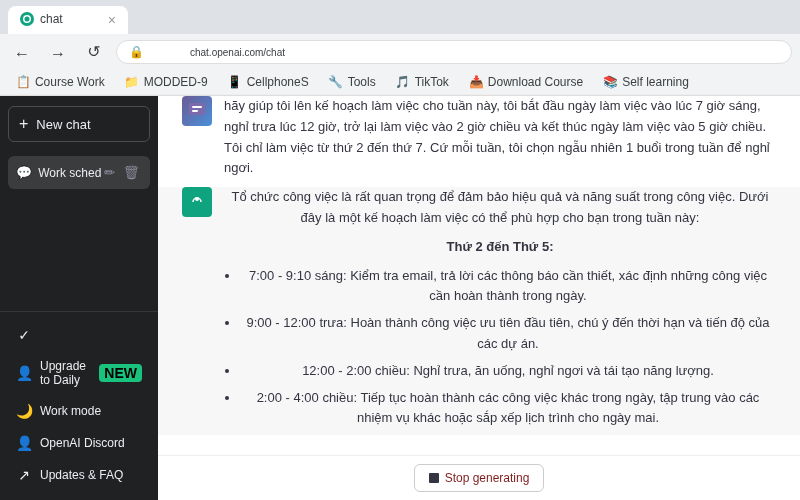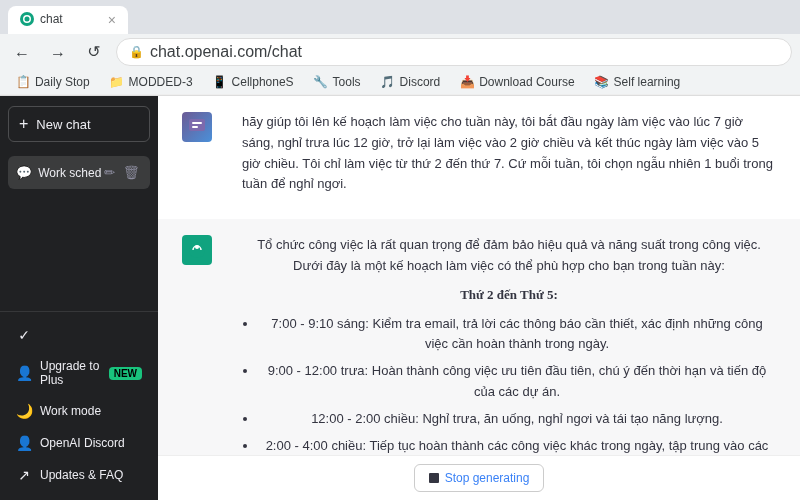--- a/index.html
+++ b/index.html
@@ -13,21 +13,21 @@
     .tab-favicon { width: 14px; height: 14px; background: #10a37f; border-radius: 50%; flex-shrink: 0; display: flex; align-items: center; justify-content: center; }
     .tab-favicon svg { width: 10px; height: 10px; }
     .tab-title { white-space: nowrap; overflow: hidden; text-overflow: ellipsis; flex: 1; }
     .tab-close { color: #999; font-size: 14px; cursor: pointer; }
 
     .nav-bar { display: flex; align-items: center; padding: 4px 8px; gap: 8px; background: #f1f3f4; }
     .nav-btn { background: none; border: none; color: #3c4043; cursor: pointer; padding: 4px; border-radius: 50%; font-size: 16px; line-height: 1; width: 28px; height: 28px; display: flex; align-items: center; justify-content: center; }
     .nav-btn:disabled { color: #bbb; cursor: default; }
     .address-bar { flex: 1; background: #fff; border: 1px solid #ddd; border-radius: 20px; padding: 4px 12px; font-size: 13px; color: #3c4043; display: flex; align-items: center; gap: 6px; }
     .address-lock { color: #5f6368; font-size: 12px; }
-    .address-text { flex: 1; font-size: 16px; }
+    .address-text { flex: 1; font-size: 10px; margin-left: 40px; }
 
     .bookmarks-bar { display: flex; align-items: center; padding: 3px 8px; gap: 4px; border-bottom: 1px solid #eee; background: #f1f3f4; overflow: hidden; }
     .bookmark-item { display: flex; align-items: center; gap: 4px; padding: 2px 8px; border-radius: 4px; font-size: 12px; color: #3c4043; cursor: pointer; white-space: nowrap; }
 
     
     .app-container { display: flex; flex: 1; overflow: hidden; }
 
     
     .sidebar { width: 158px; background: #202123; color: #ececf1; display: flex; flex-direction: column; flex-shrink: 0; overflow: hidden; }
     .sidebar-header { padding: 10px 8px; }
@@ -39,38 +39,38 @@
     .conversation-item.active { background: rgba(255,255,255,0.12); }
     .conv-text { flex: 1; overflow: hidden; text-overflow: ellipsis; white-space: nowrap; display: flex; align-items: center; gap: 6px; }
     .conv-icon { font-size: 13px; flex-shrink: 0; }
     .conv-actions { display: flex; gap: 4px; color: #8e8ea0; font-size: 12px; }
     .conv-action-btn { background: none; border: none; color: #8e8ea0; cursor: pointer; padding: 2px; }
 
     .sidebar-footer { padding: 8px; border-top: 1px solid rgba(255,255,255,0.1); }
     .sidebar-footer-item { display: flex; align-items: center; gap: 8px; padding: 7px 8px; border-radius: 6px; cursor: pointer; font-size: 12px; color: #ececf1; margin-bottom: 2px; }
     .footer-icon { font-size: 14px; width: 16px; text-align: center; }
     .check-icon { color: #ececf1; font-size: 14px; }
-    .new-badge { background: #19c37d; color: #000; font-size: 10px; font-weight: bold; padding: 1px 5px; border-radius: 4px; margin-left: auto; }
+    .new-badge { background: #19c37d; color: #000; font-size: 14px; font-weight: bold; padding: 1px 5px; border-radius: 4px; margin-left: auto; }
 
     
     .main-content { flex: 1; display: flex; flex-direction: column; overflow: hidden; background: #fff; }
     .chat-messages { flex: 1; overflow-y: auto; padding: 0; }
-    .message { padding: 16px 24px; display: flex; gap: 30px; }
+    .message { padding: 0 24px; display: flex; gap: 12px; }
     .message.user-msg { background: #fff; }
     .message.assistant-msg { background: #f7f7f8; text-align: center; }
     .avatar { width: 30px; height: 30px; border-radius: 4px; flex-shrink: 0; display: flex; align-items: center; justify-content: center; font-size: 12px; font-weight: bold; overflow: hidden; }
     .avatar.assistant-avatar { background: #10a37f; color: white; }
     .message-content { flex: 1; font-size: 13px; line-height: 1.6; color: #343541; }
     .message-content p { margin-bottom: 8px; }
-    .message-content strong { font-weight: 700; font-family: Liberation Serif, serif; }
+    .message-content strong { font-weight: 700; }
     .message-content ul { padding-left: 16px; margin: 6px 0; }
     .message-content li { margin-bottom: 6px; }
 
     .stop-bar { display: flex; justify-content: center; padding: 8px; background: #fff; border-top: 1px solid #eee; flex-shrink: 0; }
-    .stop-btn { display: flex; align-items: center; gap: 6px; padding: 6px 14px; border: 1px solid #ccc; border-radius: 6px; background: #fff; cursor: pointer; font-size: 12px; color: #3b82f6; }
+    .stop-btn { display: flex; align-items: center; gap: 6px; padding: 6px 14px; border: 1px solid #ccc; border-radius: 6px; background: #fff; cursor: pointer; font-size: 12px; color: #7f1d1d; }
     .stop-square { width: 10px; height: 10px; background: #343541; border-radius: 1px; }
 
     
     .chat-messages::-webkit-scrollbar { width: 6px; }
     .chat-messages::-webkit-scrollbar-track { background: transparent; }
     .chat-messages::-webkit-scrollbar-thumb { background: #ccc; border-radius: 3px; }
 
     .user-avatar-img { width: 30px; height: 30px; border-radius: 4px; background: linear-gradient(135deg, #6b5b95, #4a90d9); display: flex; align-items: center; justify-content: center; }
   </style>
 </head>
@@ -93,37 +93,37 @@
     <button class="nav-btn">→</button>
     <button class="nav-btn">↺</button>
     <div class="address-bar">
       <span class="address-lock">🔒</span>
       <span class="address-text">chat.openai.com/chat</span>
     </div>
   </div>
   <div class="bookmarks-bar">
     <div class="bookmark-item">
       <span>📋</span>
-      <span>Daily Stop</span>
+      <span>Course Work</span>
     </div>
     <div class="bookmark-item">
       <span>📁</span>
-      <span>MODDED-3</span>
+      <span>MODDED-9</span>
     </div>
     <div class="bookmark-item">
       <span>📱</span>
       <span>CellphoneS</span>
     </div>
     <div class="bookmark-item">
       <span>🔧</span>
       <span>Tools</span>
     </div>
     <div class="bookmark-item">
       <span>🎵</span>
-      <span>Discord</span>
+      <span>TikTok</span>
     </div>
     <div class="bookmark-item">
       <span>📥</span>
       <span>Download Course</span>
     </div>
     <div class="bookmark-item">
       <span>📚</span>
       <span>Self learning</span>
     </div>
   </div>
@@ -149,21 +149,21 @@
           <button class="conv-action-btn">🗑</button>
         </div>
       </div>
     </div>
     <div class="sidebar-footer">
       <div class="sidebar-footer-item">
         <span class="footer-icon check-icon">✓</span>
       </div>
       <div class="sidebar-footer-item">
         <span class="footer-icon">👤</span>
-        <span>Upgrade to Plus</span>
+        <span>Upgrade to Daily</span>
         <span class="new-badge">NEW</span>
       </div>
       <div class="sidebar-footer-item">
         <span class="footer-icon">🌙</span>
         <span>Work mode</span>
       </div>
       <div class="sidebar-footer-item">
         <span class="footer-icon">👤</span>
         <span>OpenAI Discord</span>
       </div>

